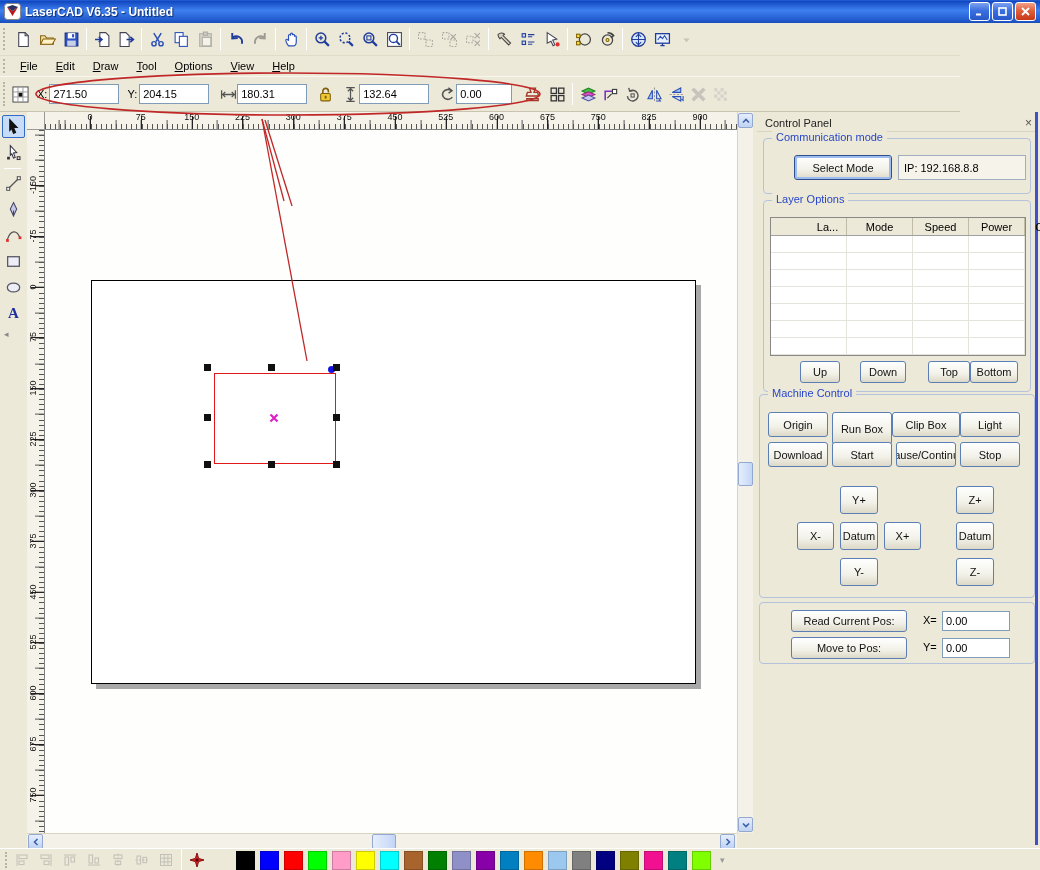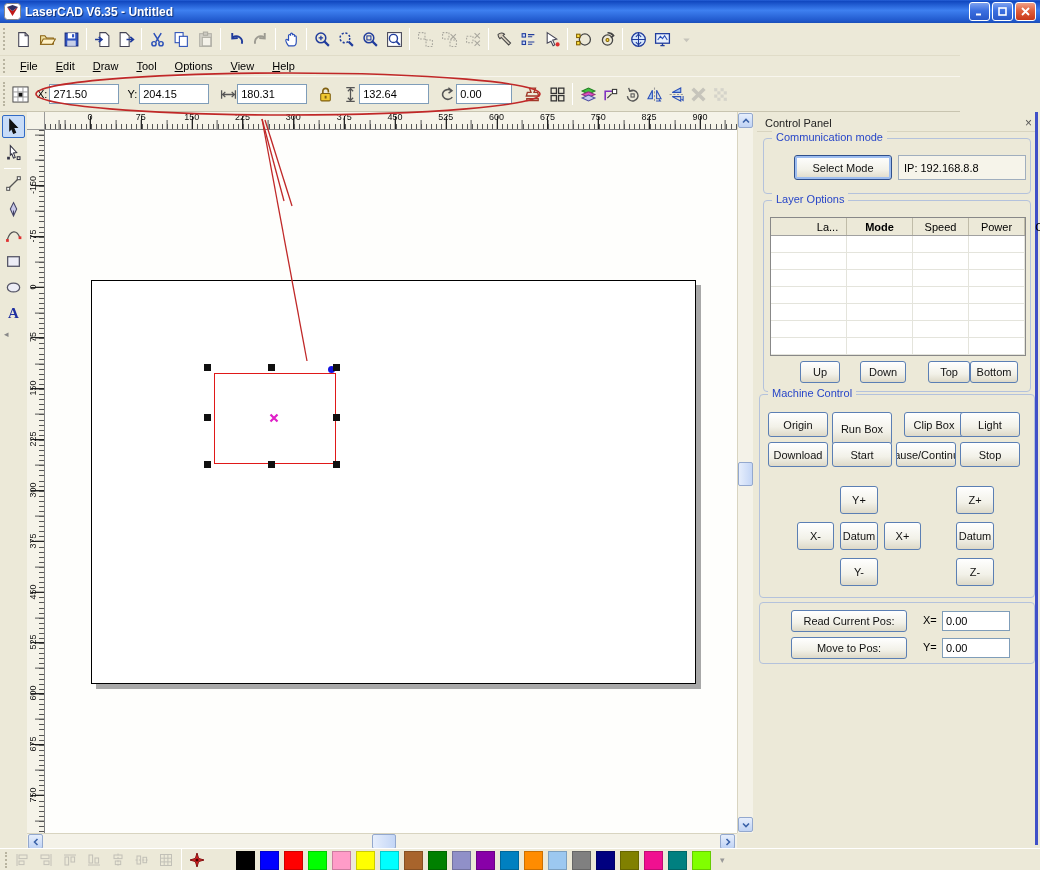--- a/index.html
+++ b/index.html
@@ -94,21 +94,21 @@
     font:11px "Liberation Sans",sans-serif; color:#111; display:flex; align-items:center; justify-content:center;
     white-space:nowrap; overflow:hidden; }
   .xp-btn.focus { box-shadow:inset 0 0 0 2px #9DBDF0; border-color:#30508C; }
   .sunken { position:absolute; border:1px solid #A0AEBE; background:#F6F4EA; display:flex; align-items:center; padding-left:5px; }
 
   .ltable { position:absolute; left:6px; top:16px; width:256px; height:139px; background:#fff; border:1px solid #888; }
   .lt-hrow { display:flex; height:18px; background:#ECE9D8; border-bottom:1px solid #A0A0A0; }
   .lt-hcell { border-right:1px solid #C0BCA8; display:flex; align-items:center; justify-content:center; font-size:11px; }
   .lt-row { display:flex; height:17px; border-bottom:1px solid #E4E4DC; }
   .lt-cell { border-right:1px solid #E4E4DC; display:flex; align-items:center; padding-left:3px; overflow:hidden; }
-  .c0{width:38px;flex:none;margin-left:38px;} .c1{width:66px;flex:none;font-weight:bold;} .c2{width:56px;flex:none;} .c3{width:56px;flex:none;text-align:right;} .c4{width:38px;flex:none;}
+  .c0{width:38px;flex:none;margin-left:38px;} .c1{width:66px;flex:none;} .c2{width:56px;flex:none;} .c3{width:56px;flex:none;text-align:right;} .c4{width:38px;flex:none;}
   .swatch-cell { padding:0; }
   .lt-swatch { width:100%; height:100%; }
   .lt-check { width:12px; height:12px; border:1px solid #777; background:#fff; margin-left:6px;
     display:flex; align-items:center; justify-content:center; font-size:11px; font-weight:bold; color:#111; line-height:10px; }
 
   .pos-label { position:absolute; font-size:11px; }
   .pos-input { position:absolute; width:68px; height:20px; border:1px solid #7F9DB9; background:#fff; font:11px "Liberation Sans",sans-serif; padding:1px 3px; }
 
   
   .bottombar { position:absolute; left:0; top:848px; width:1040px; height:22px; background:#ECE9D8; border-top:1px solid #fff; }
@@ -687,21 +687,21 @@
         <button class="xp-btn" style="left:36px;top:160px;width:40px;height:22px">Up</button>
         <button class="xp-btn" style="left:96px;top:160px;width:46px;height:22px">Down</button>
         <button class="xp-btn" style="left:164px;top:160px;width:42px;height:22px">Top</button>
         <button class="xp-btn" style="left:206px;top:160px;width:48px;height:22px">Bottom</button>
       </div>
 
       <div class="group" style="left:6px;top:282px;width:276px;height:204px">
         <span class="glabel">Machine Control</span>
         <button class="xp-btn" style="left:8px;top:17px;width:60px;height:25px">Origin</button>
         <button class="xp-btn" style="left:72px;top:17px;width:60px;height:33px">Run Box</button>
-        <button class="xp-btn" style="left:144px;top:17px;width:60px;height:25px">Clip Box</button>
+        <button class="xp-btn" style="left:132px;top:17px;width:68px;height:25px">Clip Box</button>
         <button class="xp-btn" style="left:200px;top:17px;width:60px;height:25px">Light</button>
         <button class="xp-btn" style="left:8px;top:47px;width:60px;height:25px">Download</button>
         <button class="xp-btn" style="left:72px;top:47px;width:60px;height:25px">Start</button>
         <button class="xp-btn" style="left:136px;top:47px;width:60px;height:25px">Pause/Continue</button>
         <button class="xp-btn" style="left:200px;top:47px;width:60px;height:25px">Stop</button>
 
         <button class="xp-btn" style="left:80px;top:91px;width:38px;height:28px">Y+</button>
         <button class="xp-btn" style="left:196px;top:91px;width:38px;height:28px">Z+</button>
         <button class="xp-btn" style="left:37px;top:127px;width:37px;height:28px">X-</button>
         <button class="xp-btn" style="left:80px;top:127px;width:38px;height:28px">Datum</button>

